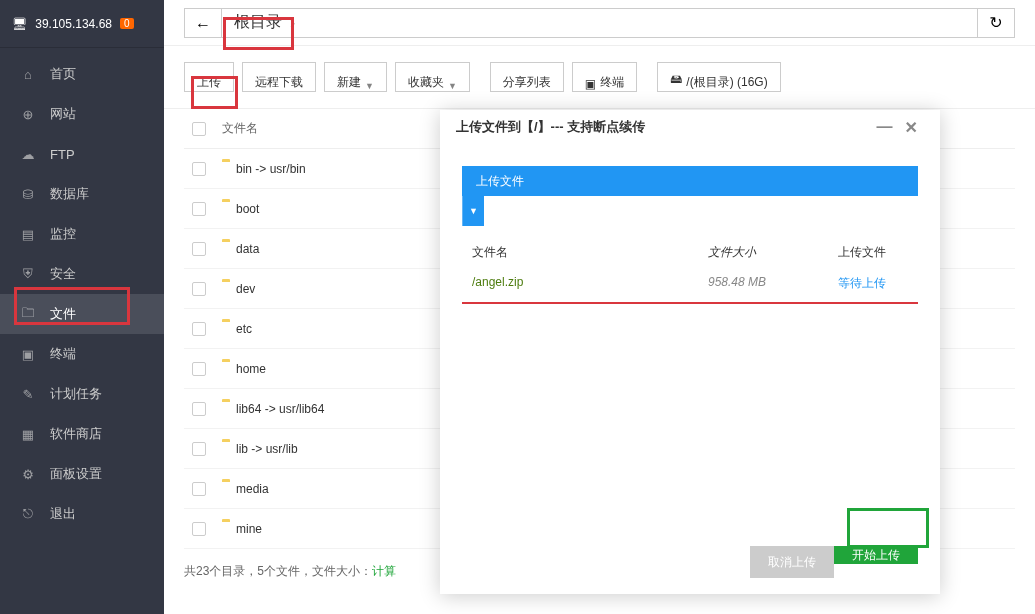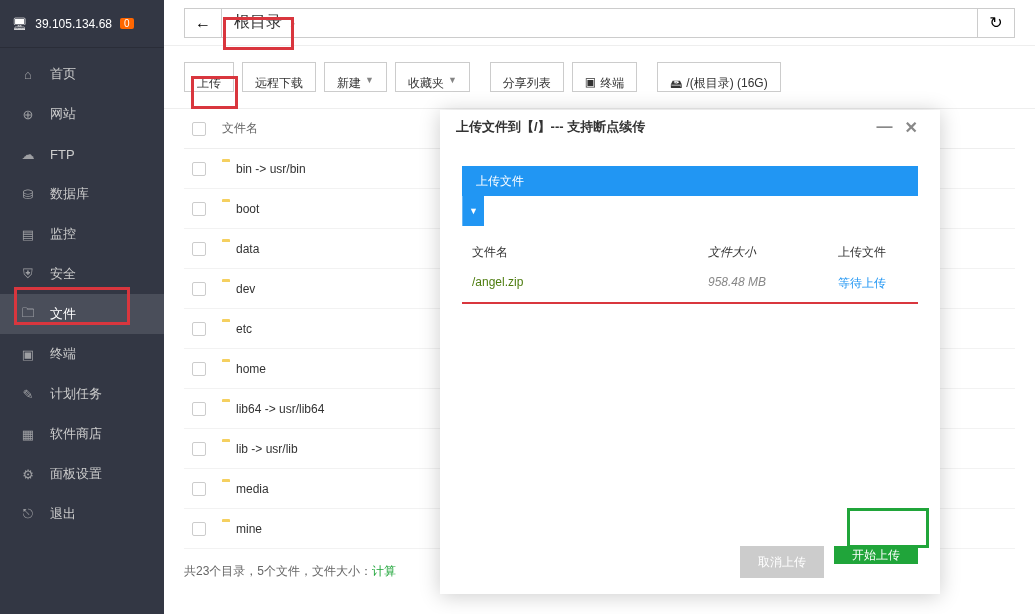--- a/index.html
+++ b/index.html
@@ -15,21 +15,21 @@
     .nav-icon { width: 16px; margin-right: 14px; opacity: 0.7; display: inline-flex; justify-content: center; }
     
     .main { position: absolute; left: 164px; top: 0; right: 0; bottom: 0; background: #fff; }
     .path-bar { display: flex; align-items: center; height: 46px; padding: 0 20px; border-bottom: 1px solid #eee; }
     .path-back { width: 38px; height: 30px; border: 1px solid #ccc; display: flex; align-items: center; justify-content: center; cursor: pointer; margin-right: -1px; }
     .path-current { height: 30px; padding: 0 12px; border: 1px solid #ccc; display: flex; align-items: center; font-size: 16px; flex: 1; color: #333; }
     .path-current .chev { margin-left: 8px; color: #aaa; }
     .path-refresh { width: 38px; height: 30px; border: 1px solid #ccc; display: flex; align-items: center; justify-content: center; cursor: pointer; margin-left: -1px; }
     
     .toolbar { display: flex; align-items: center; gap: 8px; padding: 16px 20px; border-bottom: 1px solid #eee; }
-    .tb-btn { height: 30px; padding: 12px 12px; border: 1px solid #ccc; background: #fff; font-size: 12px; display: flex; align-items: flex-start; gap: 4px; cursor: pointer; color: #333; }
+    .tb-btn { height: 30px; padding: 0 12px; border: 1px solid #ccc; background: #fff; font-size: 12px; display: flex; align-items: flex-end; gap: 4px; cursor: pointer; color: #333; }
     .tb-btn .caret { font-size: 9px; opacity: 0.6; }
     .tb-gap { width: 4px; }
     
     .file-area { padding: 0 20px; }
     .file-header { display: flex; align-items: center; height: 40px; border-bottom: 1px solid #eee; font-size: 12px; color: #666; }
     .col-check { width: 30px; display: flex; justify-content: center; }
     .col-name { flex: 1; padding-left: 8px; }
     .file-row { display: flex; align-items: center; height: 40px; border-bottom: 1px solid #f2f2f2; font-size: 12px; color: #333; cursor: pointer; }
     .folder-icon { width: 20px; height: 16px; background: linear-gradient(#fce79a, #f5d060); border-radius: 2px; margin-right: 14px; position: relative; }
     .folder-icon::before { content: ""; position: absolute; top: -3px; left: 0; width: 8px; height: 3px; background: #f5d060; border-radius: 1px 1px 0 0; }
@@ -49,21 +49,21 @@
     .up-header { display: flex; font-size: 12px; color: #333; margin-bottom: 14px; }
     .up-col-name { flex: 1; padding-left: 10px; }
     .up-col-size { width: 130px; font-style: italic; }
     .up-col-status { width: 80px; }
     .up-row { display: flex; font-size: 12px; padding-bottom: 10px; }
     .up-row .up-col-name { color: #4d7c0f; }
     .up-row .up-col-size { color: #888; }
     .up-row .up-col-status { color: #2196f3; }
     .up-underline { height: 2px; background: #d9363e; margin-bottom: 10px; }
     .dialog-spacer { height: 210px; }
-    .dialog-footer { display: flex; justify-content: flex-end; gap: 10px; padding: 12px 22px 16px; }
+    .dialog-footer { display: flex; justify-content: flex-end; padding: 12px 22px 16px; }
     .btn-cancel { background: #ccc; color: #fff; height: 32px; padding: 0 18px; font-size: 12px; display: flex; align-items: center; cursor: pointer; }
     .btn-start { background: #20a53a; color: #fff; height: 18px; padding: 0 18px; font-size: 12px; display: flex; align-items: center; cursor: pointer; }
     
     .hl-red { position: absolute; border: 3px solid #d9363e; pointer-events: none; z-index: 50; }
     .hl-green { position: absolute; border: 3px solid #20a53a; pointer-events: none; z-index: 50; }
   </style>
 </head>
 <body>
 
 <div class="sidebar">

